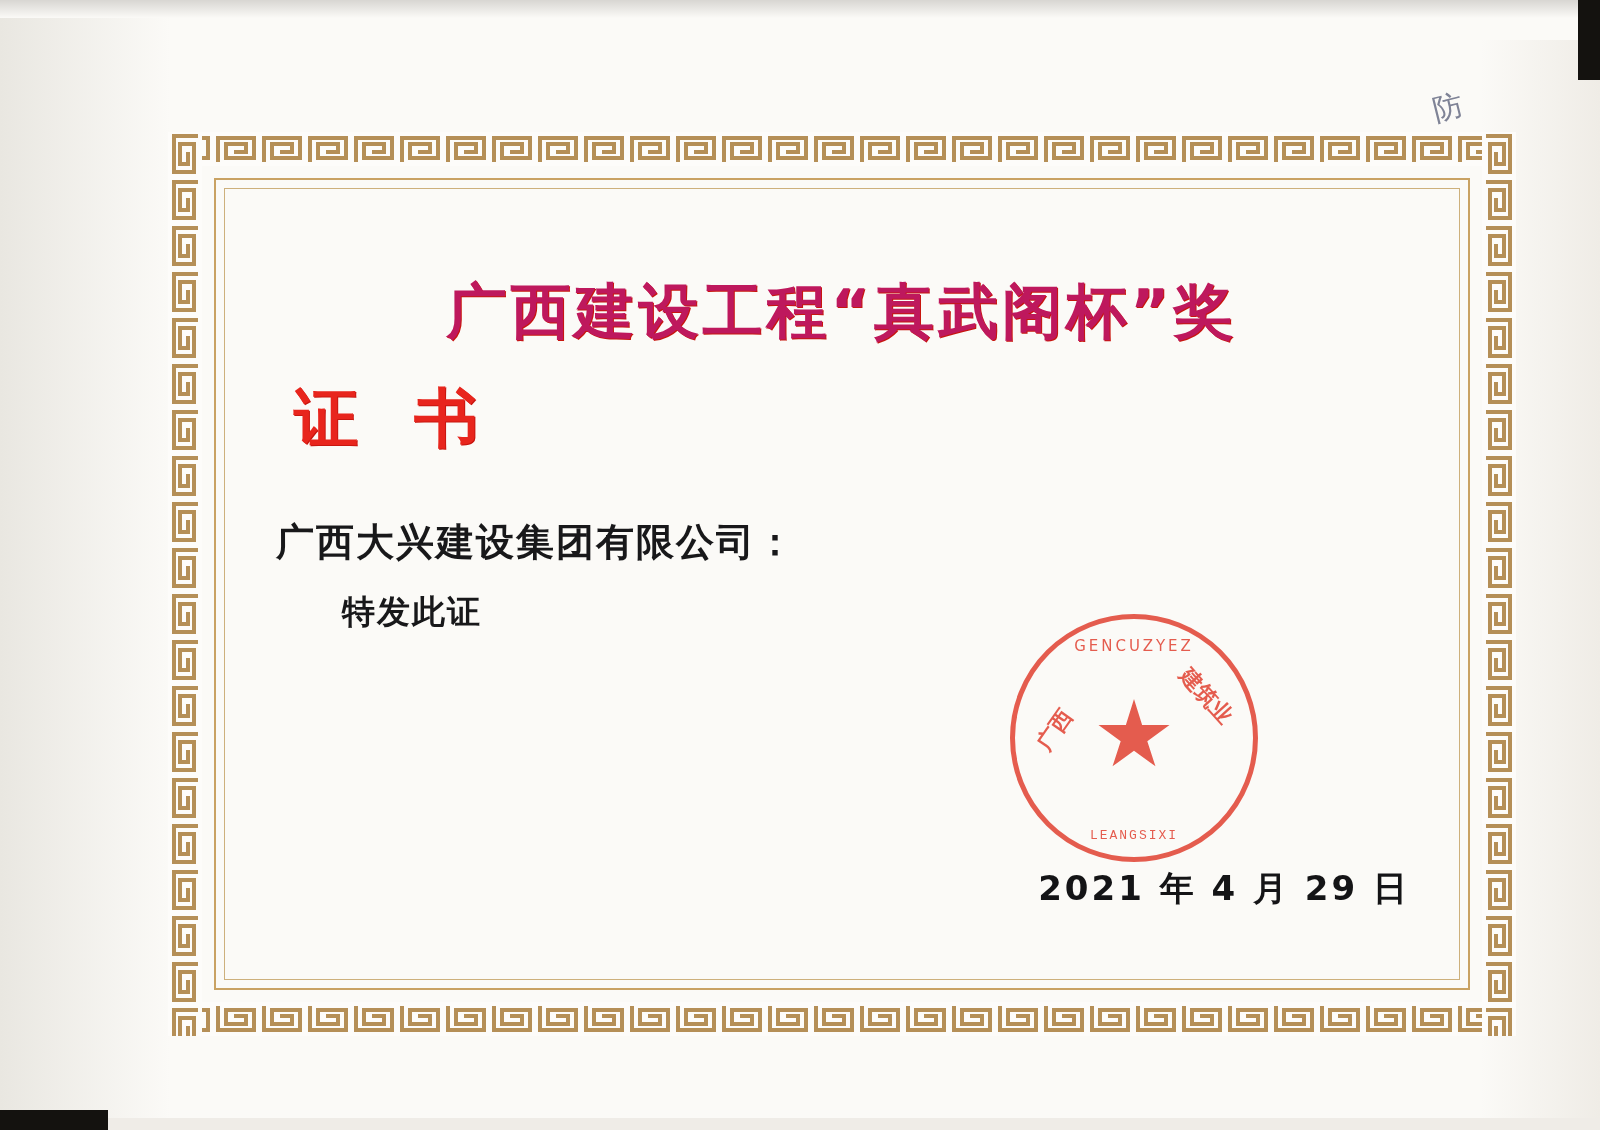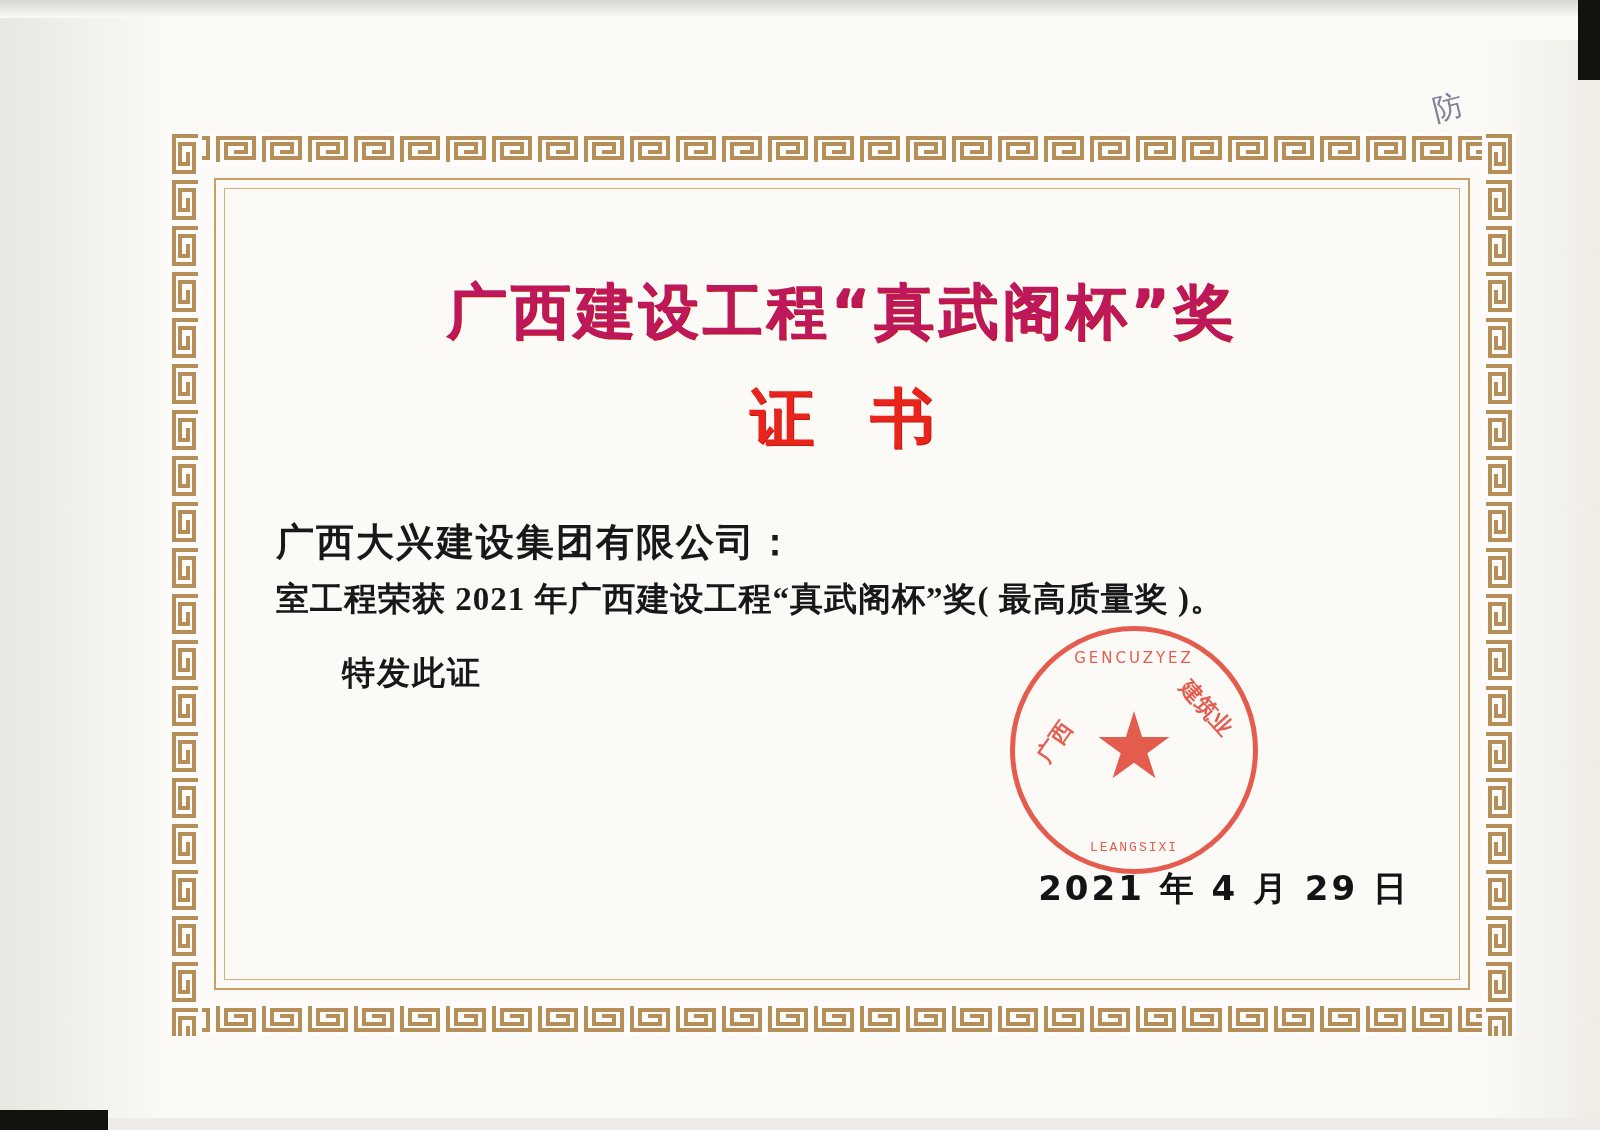--- a/index.html
+++ b/index.html
@@ -113,35 +113,34 @@
     text-align: center;
     color: #be185d;
     font-family: "DejaVu Sans", sans-serif;
     font-weight: bold;
     font-size: 60px;
     letter-spacing: 4px;
     text-shadow: 1px 1px 0 #c8160f;
   }
   .title-sub {
     margin-top: 22px;
-    text-align: center;
     color: #e8251d;
     font-family: Liberation Mono, monospace;
     font-weight: bold;
     font-size: 64px;
     letter-spacing: 56px;
     text-indent: 56px;
     text-shadow: 1px 1px 0 #c8160f;
   }
 
   .body-text {
     margin-top: 58px;
     padding: 0 36px 0 38px;
     color: #18181a;
-    font-family: Liberation Serif, serif;
+    font-family: Liberation Sans, sans-serif;
   }
   .addressee {
     font-size: 38px;
     font-weight: bold;
     letter-spacing: 2px;
     line-height: 1.2;
   }
   .para {
     margin-top: 26px;
     font-size: 33px;
@@ -176,21 +175,21 @@
     font-size: 34px;
     font-weight: bold;
     letter-spacing: 3px;
     text-align: right;
   }
 
   
   .seal {
     position: absolute;
     right: 188px;
-    bottom: 92px;
+    bottom: 104px;
     width: 238px;
     height: 238px;
     border-radius: 50%;
     border: 5px solid #e03a2a;
     opacity: .82;
     color: #e03a2a;
   }
   .seal-star {
     position: absolute;
     left: 50%; top: 50%;
@@ -276,23 +275,20 @@
   <div class="inner-rule-outer"></div>
   <div class="inner-rule-inner"></div>
 
   <div class="content">
 
     <div class="title-main">广西建设工程“真武阁杯”奖</div>
     <div class="title-sub">证书</div>
 
     <div class="body-text">
       <div class="addressee">广西大兴建设集团有限公司：</div>
-      <div class="para" style="margin-top:6px;">
-        <span>室工程荣获 2021 年广西建设工程“真武阁杯”奖( 最高质量奖 )。</span>
-      </div>
       <div class="closing">特发此证</div>
     </div>
 
     <div class="seal">
       <div class="seal-text-top">GENCUZYEZ</div>
       <div class="seal-text-bottom">LEANGSIXI</div>
       <div class="seal-cn-left">广西</div>
       <div class="seal-cn-right">建筑业</div>
       <div class="seal-star"></div>
     </div>

